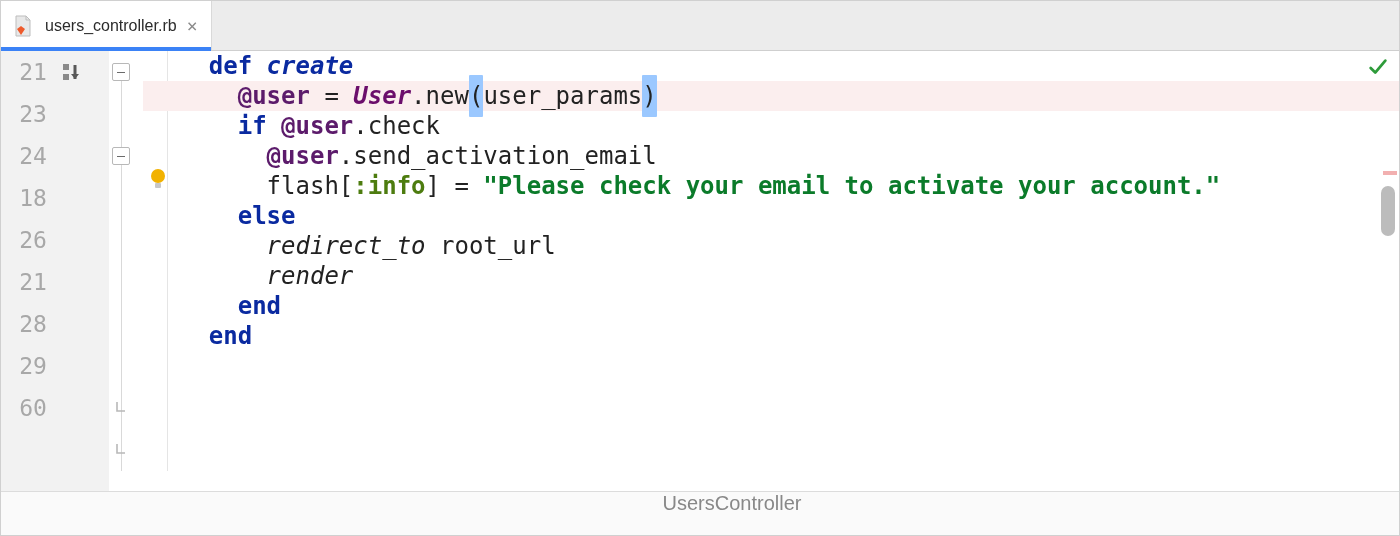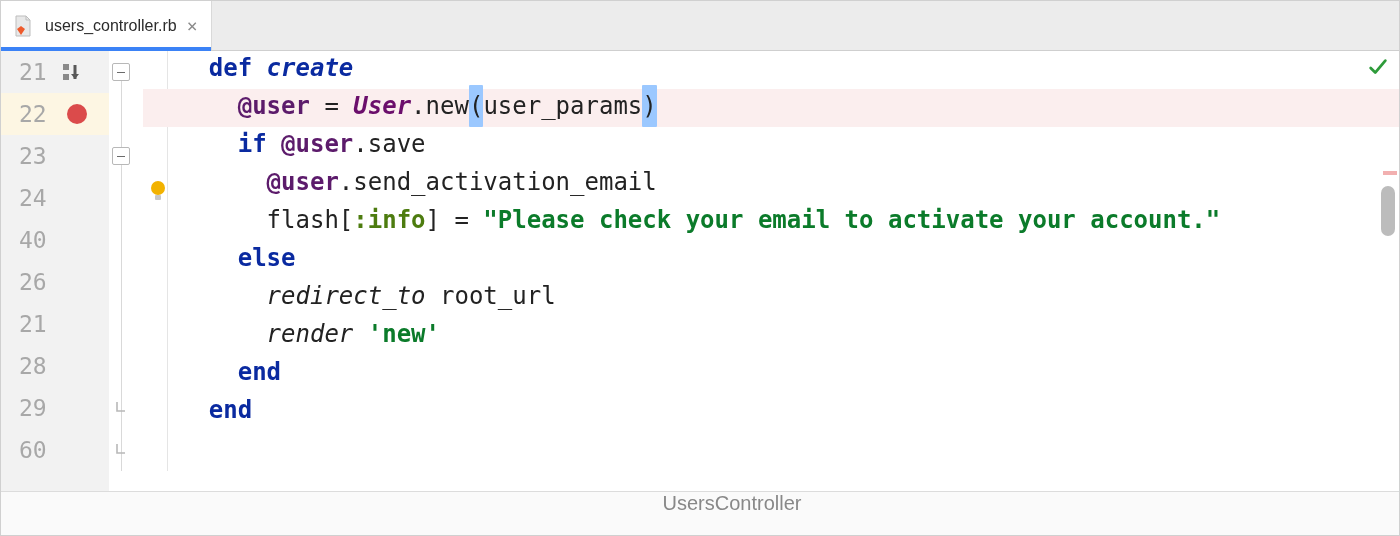--- a/index.html
+++ b/index.html
@@ -12,34 +12,34 @@
   .tab.active::after { content: ""; position: absolute; left: 0; right: 0; bottom: -1px; height: 4px; background: #3b82f6; }
   .tab-filename { font-family: "Segoe UI","Helvetica Neue",Arial,sans-serif; font-size: 16px; color: #2b2b2b; }
   .tab-close { color: #8c8c8c; font-size: 18px; line-height: 1; cursor: pointer; }
   .file-icon svg { width: 24px; height: 24px; display: block; }
 
   
   .editor { flex: 1; display: flex; background: #ffffff; position: relative; overflow: hidden; }
   .gutter { width: 108px; background: #f2f2f2; border-right: 0; font-size: 23px; color: #a8a8a8; position: relative; }
   .gutter-row { height: 42px; display: flex; align-items: center; justify-content: flex-end; padding-right: 62px; position: relative; }
   .gutter-row.bp { background: #fdf6e3; }
-  .line-no { font-family: "Menlo","Consolas",monospace; min-width: 28px; text-align: left; font-size: 23px; }
+  .line-no { font-family: "Menlo","Consolas",monospace; min-width: 28px; text-align: center; font-size: 23px; }
   .breakpoint { position:absolute; left: 66px; width: 20px; height: 20px; background: #db4b4b; border-radius: 50%; top: 11px; }
 
   
   .foldcol { width: 34px; background: #ffffff; position: relative; }
   .fold-vline { position:absolute; left: 12px; width: 1px; background: #d9d9d9; }
   .fold-btn { position:absolute; left:3px; width:18px; height:18px; border:1px solid #b8b8b8; background:#fff; border-radius:2px; display:flex; align-items:center; justify-content:center; cursor:pointer; }
   .fold-btn::before { content:""; width:8px; height:1px; background:#6b6b6b; }
   .fold-end { position:absolute; left:3px; width:18px; height:18px; display:flex; align-items:center; justify-content:center; }
   .fold-end svg { width:16px; height:16px; }
 
   
   .code { flex:1; position: relative; font-size: 24px; line-height: 42px; }
-  .code-row { height: 38px; display: flex; align-items: flex-end; white-space: pre; padding-left: 8px; position: relative; }
+  .code-row { height: 30px; display: flex; align-items: center; white-space: pre; padding-left: 8px; position: relative; }
   .code-row.bp-line { background: #fbeeee; }
   .intent-bulb { position:absolute; left: 6px; top: 50%; transform: translateY(-50%); width: 18px; height: 24px; }
   .intent-bulb svg { width:18px; height:24px; display:block; }
 
   
   .indent-guide { position:absolute; left: 24px; top:0; bottom:0; width:1px; background:#e5e5e5; }
 
   
   .kw { color: #0a2aa0; font-weight: 700; }
   .mname { color: #0a2aa0; font-style: italic; font-weight: 600; }
@@ -93,32 +93,28 @@
       <span class="line-no">21</span>
       <span class="nav-icon">
         <svg viewBox="0 0 28 22">
           <rect x="2" y="3" width="6" height="6" fill="#8a8a8a"></rect>
           <rect x="2" y="13" width="6" height="6" fill="#8a8a8a"></rect>
           <path d="M14 18 v-14" stroke="#595959" stroke-width="3" fill="none"></path>
           <path d="M14 18 l-4 -5 h8 z" fill="#595959"></path>
         </svg>
       </span>
     </div>
-    <div class="gutter-row bp">
-      <span class="line-no">22</span>
-      <span class="breakpoint"></span>
-    </div>
     <div class="gutter-row">
         <span class="line-no">23</span>
       </div>
     <div class="gutter-row">
         <span class="line-no">24</span>
       </div>
     <div class="gutter-row">
-        <span class="line-no">40</span>
+        <span class="line-no">18</span>
       </div>
     <div class="gutter-row">
         <span class="line-no">26</span>
       </div>
     <div class="gutter-row">
         <span class="line-no">21</span>
       </div>
     <div class="gutter-row">
         <span class="line-no">28</span>
       </div>
@@ -154,31 +150,31 @@
     <div class="code-row bp-line">
       <span class="intent-bulb">
         <svg viewBox="0 0 18 24">
             <circle cx="9" cy="8" r="7" fill="#f2b200"></circle>
             <rect x="6" y="15" width="6" height="5" rx="1" fill="#c7c7c7"></rect>
           </svg>
       </span>
       <span>      </span><span class="ivar">@user</span><span class="punc"> = </span><span class="const">User</span><span class="punc">.</span><span class="ident">new</span><span class="punc hl">(</span><span class="ident">user_params</span><span class="punc hl">)</span>
     </div>
 
-    <div class="code-row"><span>      </span><span class="kw">if</span><span> </span><span class="ivar">@user</span><span class="punc">.</span><span class="ident">save</span></div>
+    <div class="code-row"><span>      </span><span class="kw">if</span><span> </span><span class="ivar">@user</span><span class="punc">.</span><span class="ident">check</span></div>
 
     <div class="code-row"><span>        </span><span class="ivar">@user</span><span class="punc">.</span><span class="ident">send_activation_email</span></div>
 
     <div class="code-row"><span>        </span><span class="ident">flash</span><span class="punc">[</span><span class="sym">:info</span><span class="punc">]</span><span class="punc"> = </span><span class="str">"Please check your email to activate your account."</span></div>
 
     <div class="code-row"><span>      </span><span class="kw">else</span></div>
 
     <div class="code-row"><span>        </span><span class="call-it">redirect_to</span><span> </span><span class="ident">root_url</span></div>
 
-    <div class="code-row"><span>        </span><span class="call-it">render</span><span> </span><span class="str">'new'</span></div>
+    <div class="code-row"><span>        </span><span class="call-it">render</span><span> </span></div>
 
     <div class="code-row"><span>      </span><span class="kw">end</span></div>
 
     <div class="code-row"><span>    </span><span class="kw">end</span></div>
 
     <span class="analysis-check">
       <svg viewBox="0 0 24 24">
           <path d="M4 12 l5 5 l11 -13" fill="none" stroke="#2e9b3a" stroke-width="3" stroke-linecap="round" stroke-linejoin="round"></path>
         </svg>
     </span>

